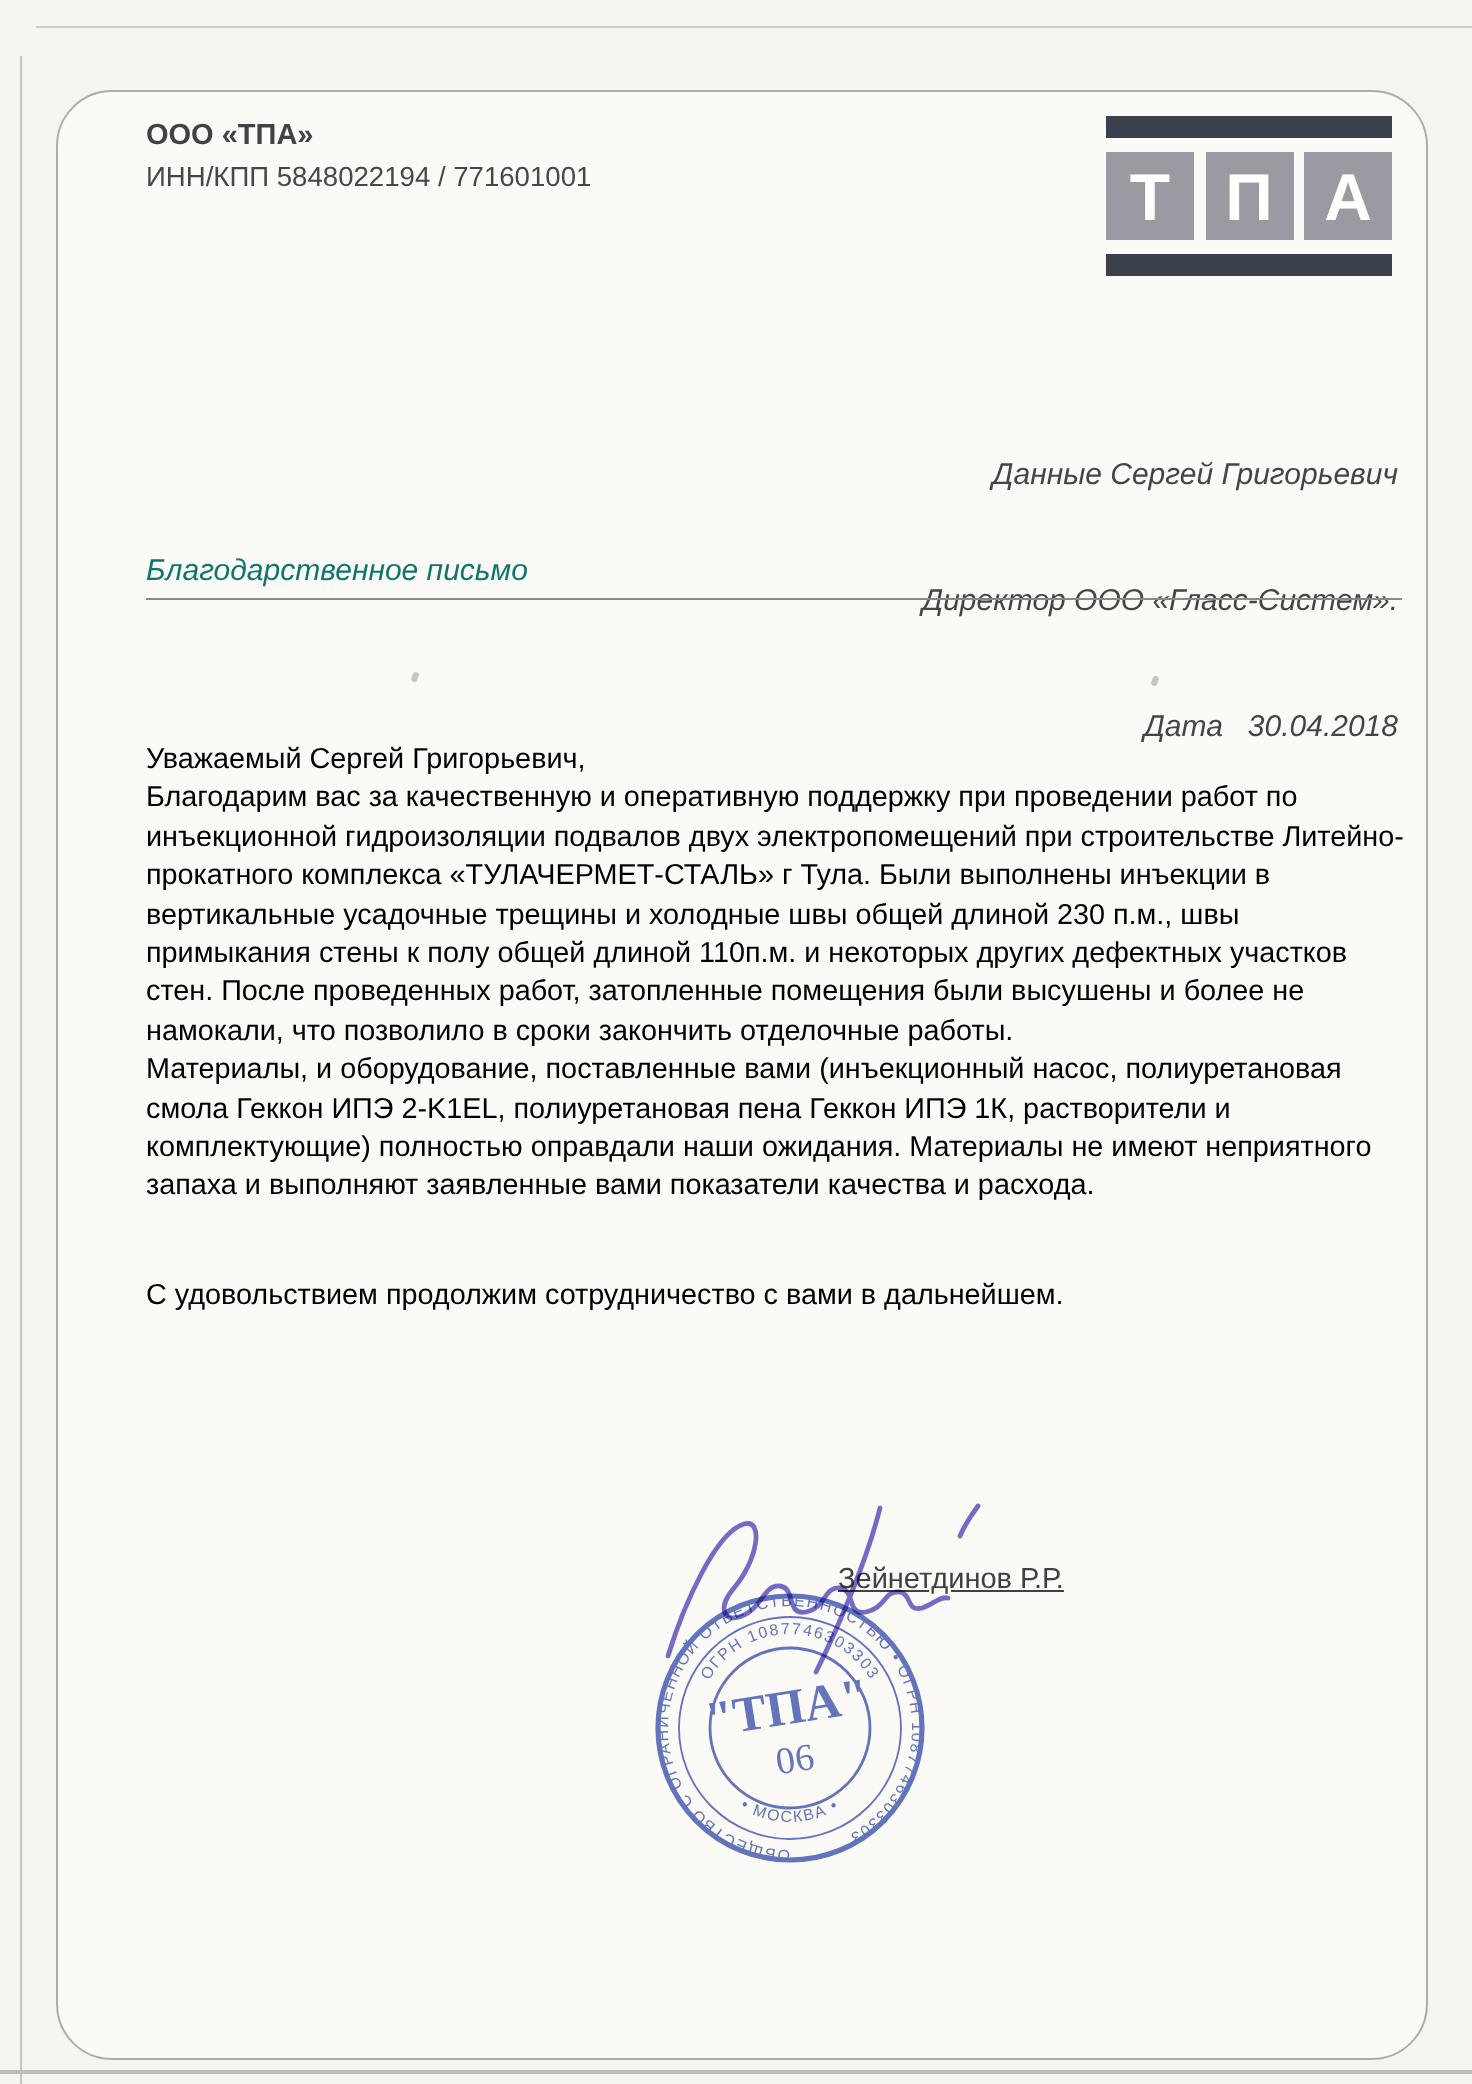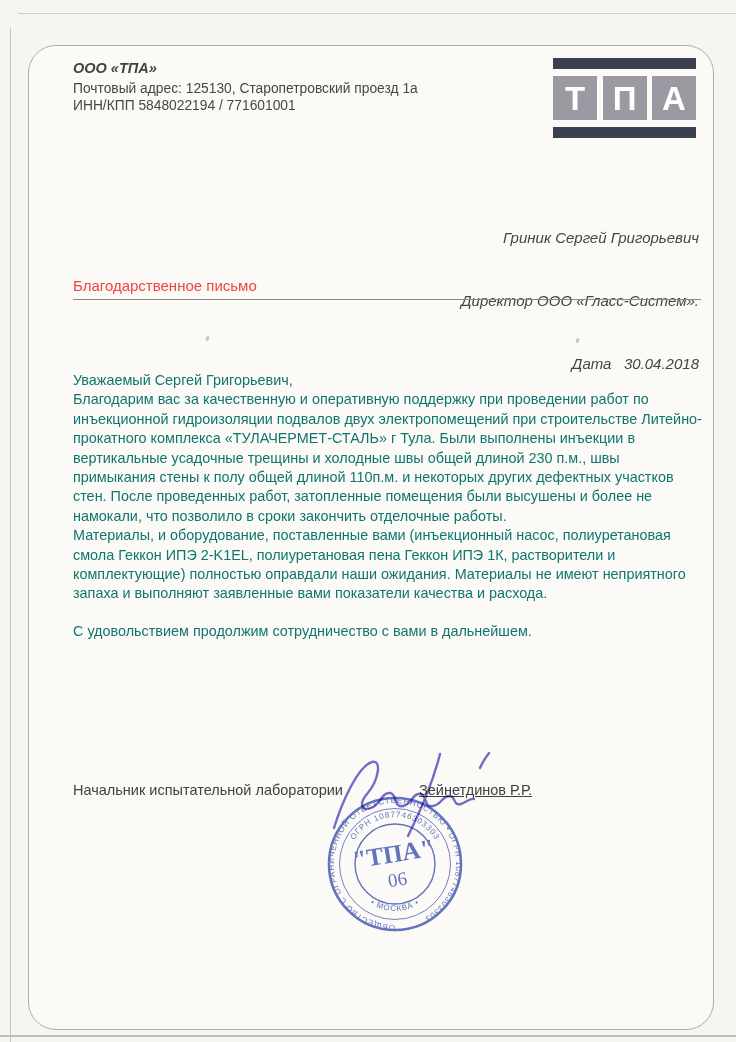--- a/index.html
+++ b/index.html
@@ -14,39 +14,39 @@
   .scan-line-top { position:absolute; left:18px; right:0; top:13px; height:1px; background:#cfcec9; }
   .scan-line-left { position:absolute; left:10px; top:28px; bottom:0; width:1px; background:#c6c5c0; }
   .scan-line-bottom { position:absolute; left:0; right:0; top:1035px; height:2px; background:#bdbcb7; }
   .page {
     position:absolute; left:28px; top:45px; width:686px; height:985px;
     background:#fbfaf6;
     border:1px solid #aeada8;
     border-radius:28px;
   }
   .header-block { position:absolute; left:44px; top:14px; line-height:17.5px; }
-  .company-name { font-size:14.5px; font-weight:bold; color:#424242; margin-bottom:2px;font-style:italic; }
+  .company-name { font-size:14.5px; font-weight:bold; color:#424242; margin-bottom:2px; }
   .header-line { font-size:13.8px; color:#474747; }
   .logo { position:absolute; left:524px; top:12px; width:143px; }
   .logo-bar { height:11px; background:#3a414c; }
   .logo-squares { display:flex; justify-content:space-between; margin:7px 0; }
   .logo-square {
     width:44px; height:44px; background:#9b9aa2;
     display:flex; align-items:center; justify-content:center;
     color:#fff; font-weight:bold; font-size:33px; line-height:1;
   }
   .recipient { position:absolute; right:14px; top:139px; text-align:right; font-style:italic; font-size:15px; line-height:21px; color:#454545; white-space:pre-wrap; }
   .title-row {
     position:absolute; left:44px; top:231px; width:628px;
-    font-size:15px; color:#ef4444;
-    padding-bottom:5px; border-bottom:1px solid #8a8a84;
+    font-size:15px; color:#0f766e;
+    padding-bottom:5px; border-bottom:1px solid #8a8a84;font-style:italic;
   }
-  .body-text { position:absolute; left:44px; top:325px; width:630px; font-size:14.4px; line-height:19.4px; color:#0f766e; }
+  .body-text { position:absolute; left:44px; top:325px; width:630px; font-size:14.4px; line-height:19.4px; color:#000000; }
   .body-text p { margin:0; }
-  .body-text p.gap { margin-top:18px; }
+  .body-text p.gap { margin-top:35px; }
   .signature-row { position:absolute; left:44px; top:736px; width:628px; font-size:14.5px; color:#414141; }
   .signature-name { position:absolute; left:346px; top:0;text-decoration:underline; }
   .stamp-svg { position:absolute; left:296px; top:748px; opacity:0.8; mix-blend-mode:multiply; }
   .ink-svg { position:absolute; left:293px; top:704px; opacity:0.88; mix-blend-mode:multiply; }
   .stamp-ring-text { font-family:"Liberation Sans", sans-serif; font-size:8px; letter-spacing:0.8px; fill:#3a53b4; }
   .stamp-inner-text { font-family:"Liberation Sans", sans-serif; font-size:8px; letter-spacing:0.9px; fill:#3a53b4; }
   .stamp-center { font-family:"Liberation Serif", serif; font-weight:bold; font-size:25px; fill:#3a53b4; }
   .stamp-number { font-family:"Liberation Serif", serif; font-size:19px; fill:#3a53b4; }
   .speck { position:absolute; width:3px; height:5px; border-radius:2px; background:#9a9a94; opacity:0.55; transform:rotate(20deg); }
 </style>
@@ -54,51 +54,49 @@
 <body>
 
 <div class="scan-line-top"></div>
 <div class="scan-line-left"></div>
 <div class="scan-line-bottom"></div>
 
 <div class="page">
 
   <div class="header-block">
     <div class="company-name">ООО «ТПА»</div>
-    <div class="header-line">Почтовый адрес: 125130, Старопетровский проезд 1а</div>
     <div class="header-line">ИНН/КПП 5848022194 / 771601001</div>
   </div>
 
   <div class="logo">
     <div class="logo-bar"></div>
     <div class="logo-squares">
       <div class="logo-square">Т</div>
       <div class="logo-square">П</div>
       <div class="logo-square">А</div>
     </div>
     <div class="logo-bar"></div>
   </div>
 
   <div class="recipient">
-    <div>Гриник Сергей Григорьевич</div>
+    <div>Данные Сергей Григорьевич</div>
     <div>Директор ООО «Гласс-Систем».</div>
     <div>Дата   30.04.2018</div>
   </div>
 
   <div class="title-row">Благодарственное письмо</div>
 
   <div class="body-text">
     <p>Уважаемый Сергей Григорьевич,</p>
     <p>Благодарим вас за качественную и оперативную поддержку при проведении работ по инъекционной гидроизоляции подвалов двух электропомещений при строительстве Литейно-прокатного комплекса «ТУЛАЧЕРМЕТ-СТАЛЬ» г Тула. Были выполнены инъекции в вертикальные усадочные трещины и холодные швы общей длиной 230 п.м., швы примыкания стены к полу общей длиной 110п.м. и некоторых других дефектных участков стен. После проведенных работ, затопленные помещения были высушены и более не намокали, что позволило в сроки закончить отделочные работы.</p>
     <p>Материалы, и оборудование, поставленные вами (инъекционный насос, полиуретановая смола Геккон ИПЭ 2-K1EL, полиуретановая пена Геккон ИПЭ 1К, растворители и комплектующие) полностью оправдали наши ожидания. Материалы не имеют неприятного запаха и выполняют заявленные вами показатели качества и расхода.</p>
     <p class="gap">С удовольствием продолжим сотрудничество с вами в дальнейшем.</p>
   </div>
 
   <div class="signature-row">
-    <span>Начальник испытательной лаборатории</span>
     <span class="signature-name">Зейнетдинов Р.Р.</span>
   </div>
 
   <svg class="stamp-svg" width="140" height="140" viewBox="0 0 140 140">
     <defs>
       <path id="ringPath" d="M 70,131 A 61,61 0 1 1 70.05,131"></path>
       <path id="innerTopArc" d="M 23,70 A 47,47 0 0 1 117,70"></path>
       <path id="innerBottomArc" d="M 23,70 A 47,47 0 0 0 117,70"></path>
     </defs>
     <circle cx="70" cy="70" r="66" fill="none" stroke="#3a53b4" stroke-width="2.6"></circle>

